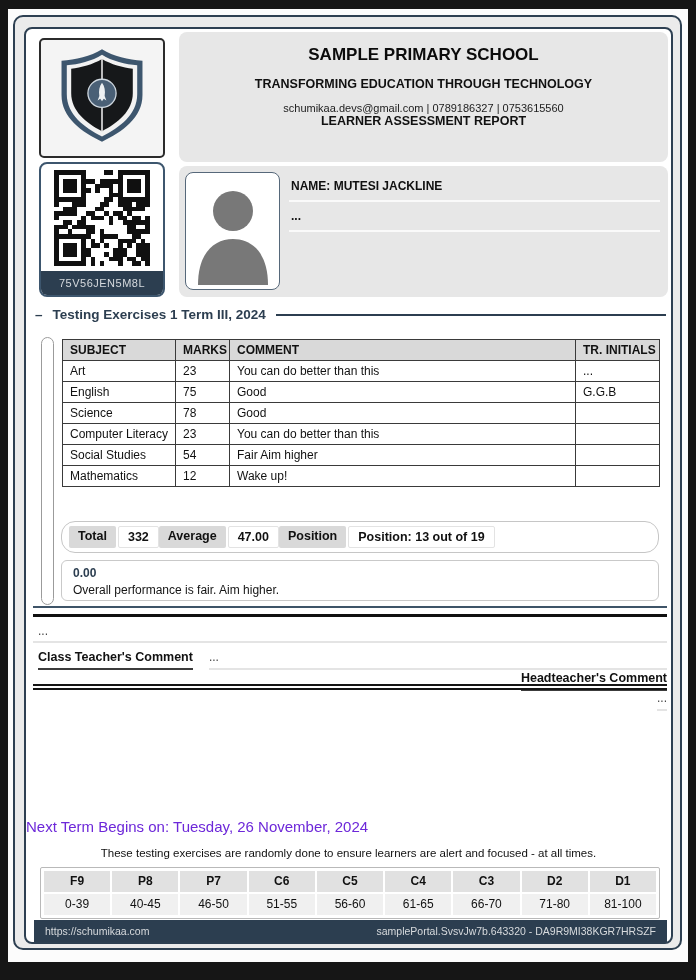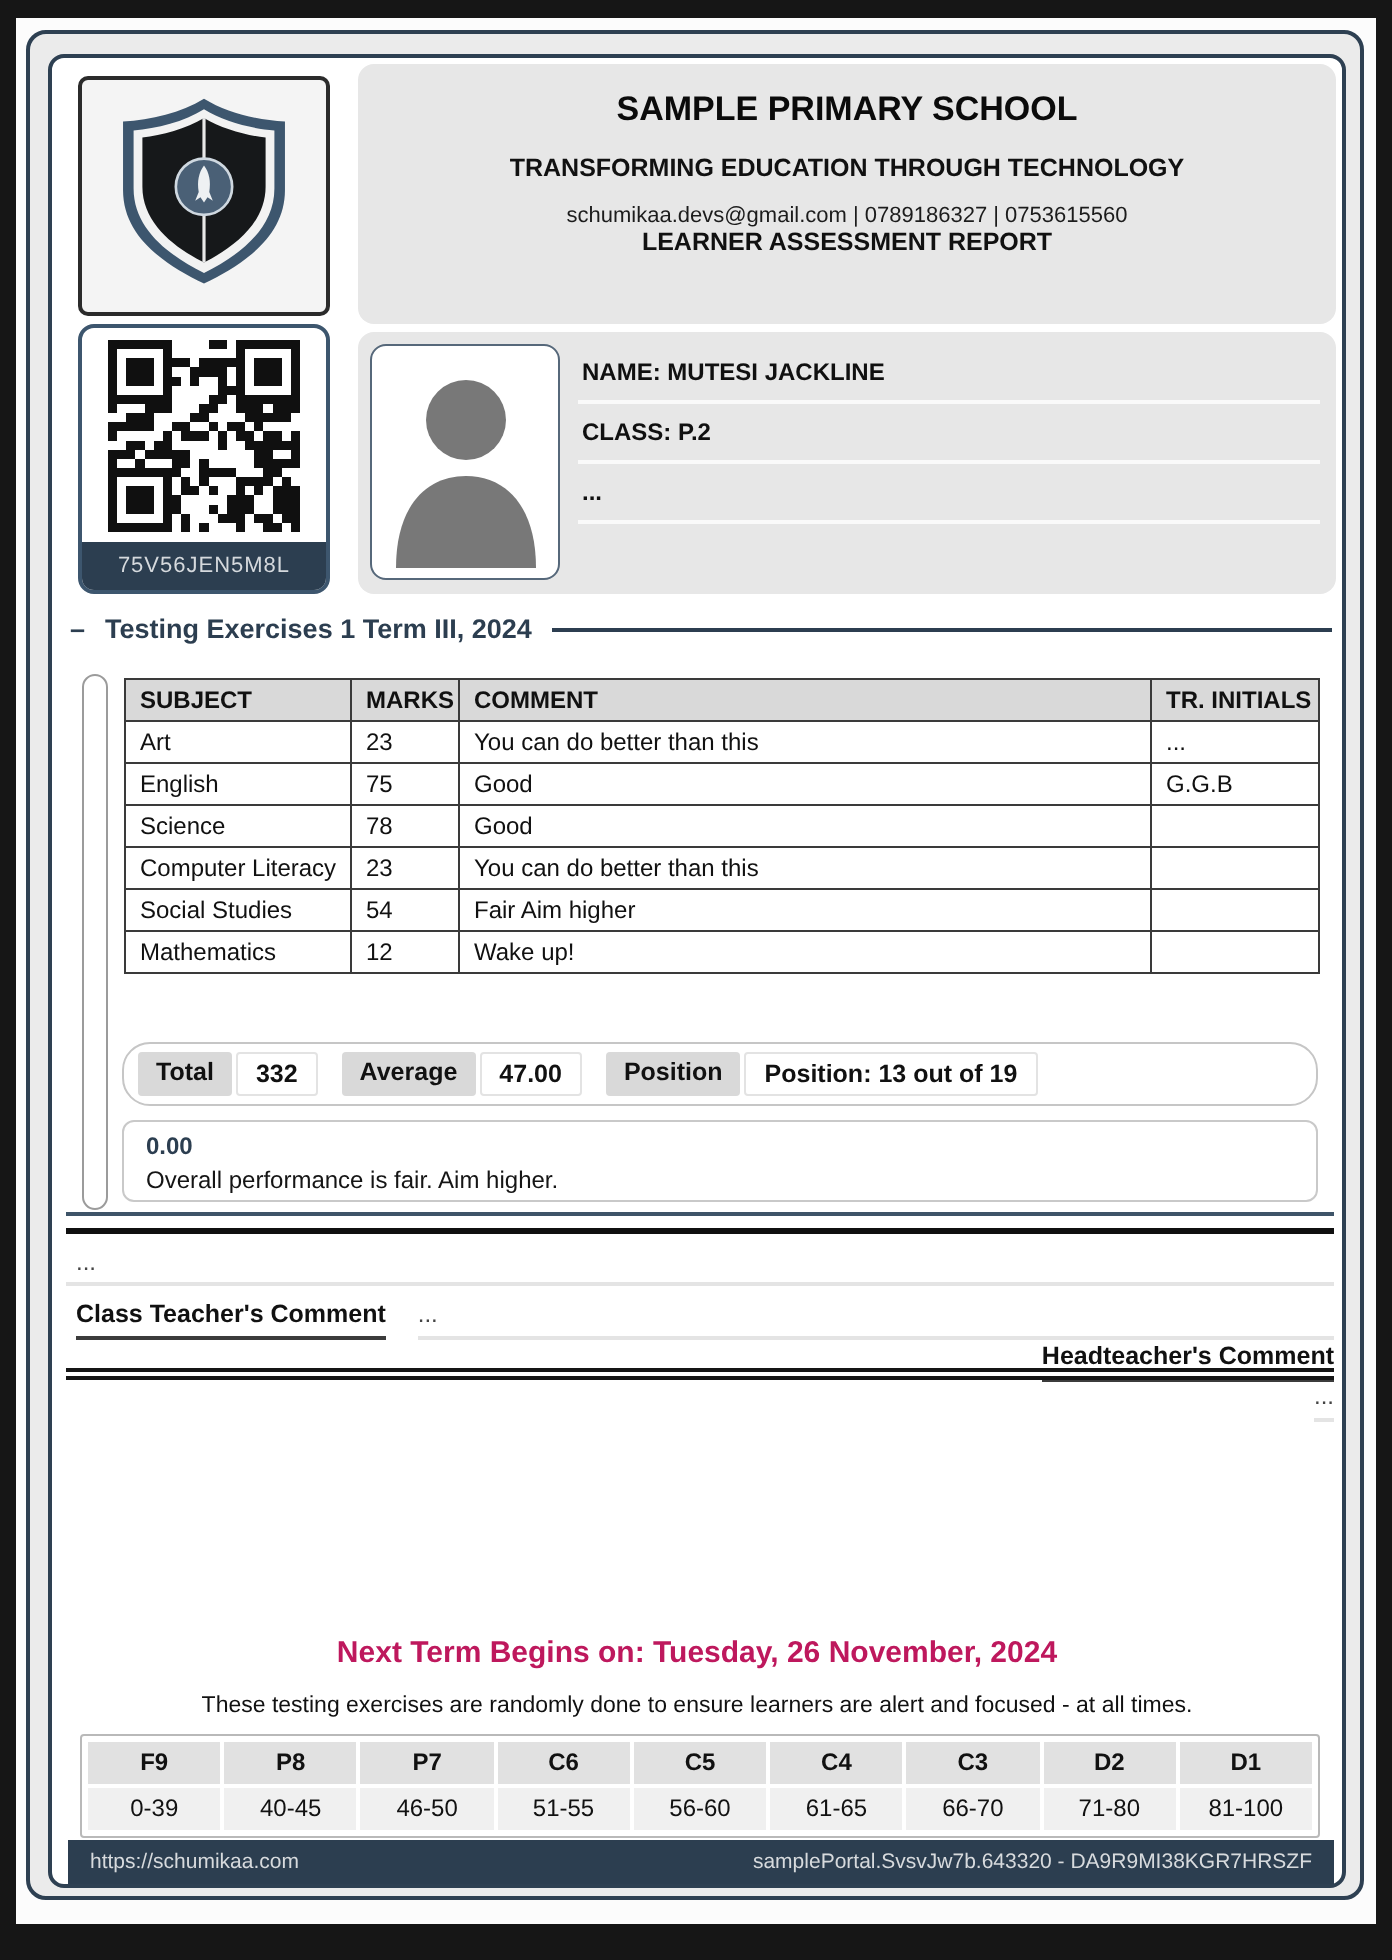--- a/index.html
+++ b/index.html
@@ -86,21 +86,21 @@
     border:1.5px solid #3a3a3a; padding:2px 7px; font-size:12px; height:21px;
     text-align:left; vertical-align:middle; overflow:hidden; white-space:nowrap;
   }
   .results-table th { background:#d9d9d9; font-weight:bold; }
   .col-subject {width:113px;} .col-marks {width:54px;} .col-comment {width:346px;} .col-init {width:84px;}
 
   
   .summary-box {
     position:absolute; left:35px; top:492px; width:598px; height:32px;
     border:1px solid #c6c6c6; border-radius:14px; display:flex; align-items:center;
-    padding:0 7px; gap:12px;
+    padding:0 7px; gap:0;
   }
   .sum-pair { display:flex; align-items:stretch; font-size:12.5px; font-weight:bold; }
   .sum-label { background:#d9d9d9; padding:3px 9px; border-radius:2px; }
   .sum-value { background:#fff; padding:3px 9px; border:1px solid #e3e3e3; border-radius:2px; margin-left:2px; }
 
   .perf-box {
     position:absolute; left:35px; top:531px; width:598px; height:41px;
     border:1px solid #c9c9c9; border-radius:6px; padding:5px 11px;
   }
   .perf-score { color:#2c3e50; font-weight:bold; font-size:12px; }
@@ -115,21 +115,21 @@
   .comment-row { position:absolute; left:12px; width:629px; display:flex; align-items:flex-end; }
   .ct-row { top:621px; } .ht-row { top:642px;flex-direction:column; }
   .c-label { font-weight:bold; font-size:12.5px; border-bottom:2px solid #3c3c3c; padding-bottom:4px; }
   .c-value { flex:1; margin-left:16px; font-size:12px; color:#444; border-bottom:2px solid #e4e4e4; padding-bottom:4px; }
 
   .bottom-rule {
     position:absolute; left:7px; top:655px; width:634px; height:6px;
     border-top:2px solid #151515; border-bottom:2px solid #151515;
   }
 
-  .next-term { position:absolute; left:0; top:789px; width:100%; text-align:center; font-size:15px; font-weight:bold; color:#be185d; }
+  .next-term { position:absolute; left:0; top:789px; width:100%; font-size:15px; font-weight:normal; color:#6d28d9; }
   .note-line { position:absolute; left:0; top:818px; width:100%; text-align:center; font-size:11.5px; color:#111; }
 
   
   .grade-box {
     position:absolute; left:14px; top:838px; width:620px;
     border:1px solid #b9b9b9; border-radius:2px; padding:3px; background:#fff;
   }
   .grade-grid { display:grid; grid-template-columns:repeat(9,1fr); gap:2px; }
   .g-head { background:#e1e1e1; font-weight:bold; font-size:12px; text-align:center; padding:3px 0 4px; }
   .g-range { background:#f0f0f0; font-size:12px; text-align:center; padding:3px 0 4px; }
@@ -337,21 +337,20 @@
       <div class="photo-card">
         <span>
           <svg width="86" height="104" viewBox="0 0 86 104">
             <circle cx="43" cy="30" r="20" fill="#787878"></circle>
             <path d="M8 104 C8 72 24 58 43 58 C62 58 78 72 78 104 Z" fill="#787878"></path>
           </svg>
         </span>
       </div>
       <div class="info-col">
         <div class="info-row">NAME: MUTESI JACKLINE</div>
-        <div class="info-row">CLASS: P.2</div>
         <div class="info-row">...</div>
       </div>
     </div>
 
     <div class="section-row">
       <span class="sec-dash">–</span>
       <span>Testing Exercises 1 Term III, 2024</span>
       <span class="sec-rule"></span>
     </div>
 

